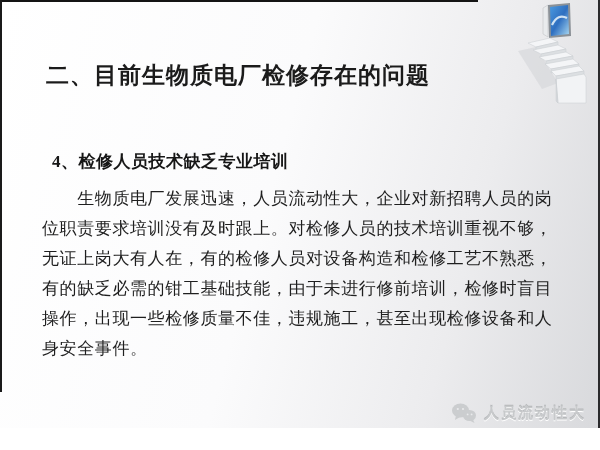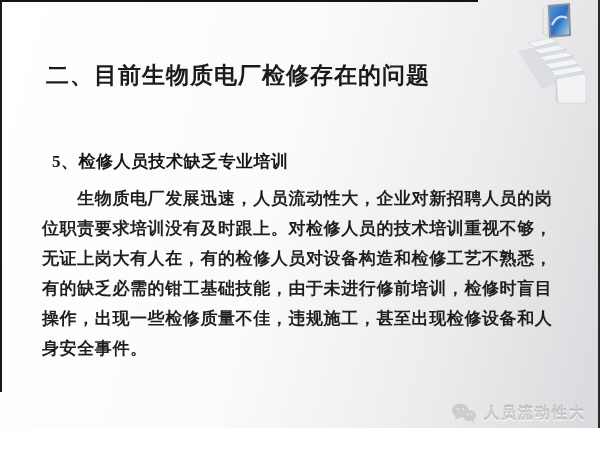--- a/index.html
+++ b/index.html
@@ -25,21 +25,20 @@
   .subtitle{
     position:absolute;left:52px;top:150px;
     font-size:17px;font-weight:bold;color:#161616;
     letter-spacing:0.5px;white-space:nowrap;
   }
   .body-text{
     position:absolute;left:42px;top:184px;width:548px;
     font-size:17px;line-height:30px;color:#1f1f1f;
     letter-spacing:0.6px;
     white-space:pre-line;
-    font-weight:bold;
   }
   .page-footer{
     position:absolute;left:50%;top:426px;transform:translateX(-50%);
     display:flex;gap:13px;align-items:center;
     font-family:"Liberation Sans","DejaVu Sans",sans-serif;
     font-size:9.5px;font-weight:bold;color:#111;
     letter-spacing:0.5px;
   }
   .watermark{
     position:absolute;right:14px;top:402px;
@@ -94,21 +93,21 @@
       <polygon points="51,66 79,61 79,65 51,70" fill="#dcdfe2"></polygon>
       <polygon points="51,68 79,63 84,68 56,73" fill="#f4f5f7"></polygon>
       <polygon points="56,73 84,68 84,73 56,78" fill="#dcdfe2"></polygon>
       <polygon points="56,76 84,71 86,74 86,100 58,100" fill="#f2f3f5"></polygon>
       <polygon points="56,76 58,100 58,100 56,98" fill="#d5d8db"></polygon>
     </g>
   </svg>
 
   <div class="title">二、目前生物质电厂检修存在的问题</div>
 
-  <div class="subtitle">5、检修人员技术缺乏专业培训</div>
+  <div class="subtitle">4、检修人员技术缺乏专业培训</div>
 
   <div class="body-text">　　生物质电厂发展迅速，人员流动性大，企业对新招聘人员的岗
 位职责要求培训没有及时跟上。对检修人员的技术培训重视不够，
 无证上岗大有人在，有的检修人员对设备构造和检修工艺不熟悉，
 有的缺乏必需的钳工基础技能，由于未进行修前培训，检修时盲目
 操作，出现一些检修质量不佳，违规施工，甚至出现检修设备和人
 身安全事件。</div>
 
   <div class="page-footer">
     <span>Page</span>

